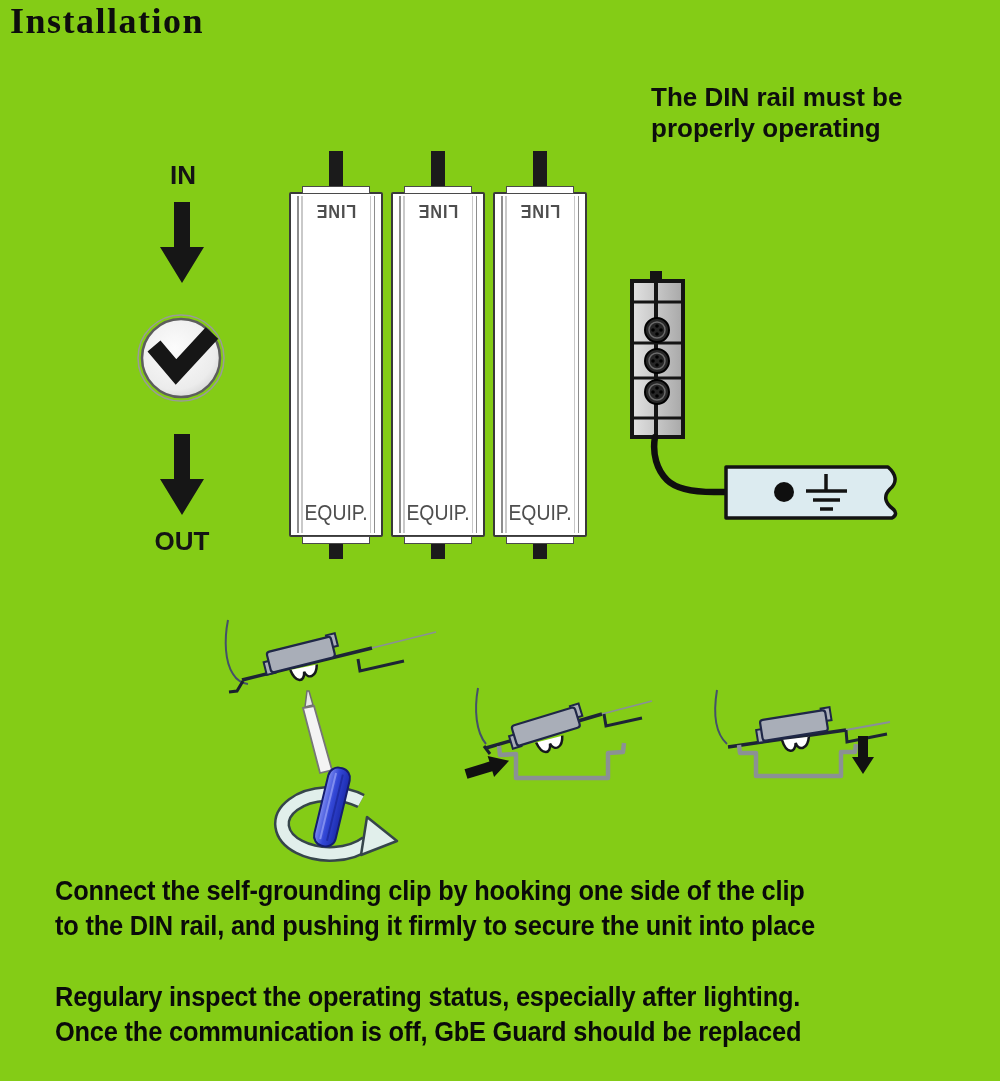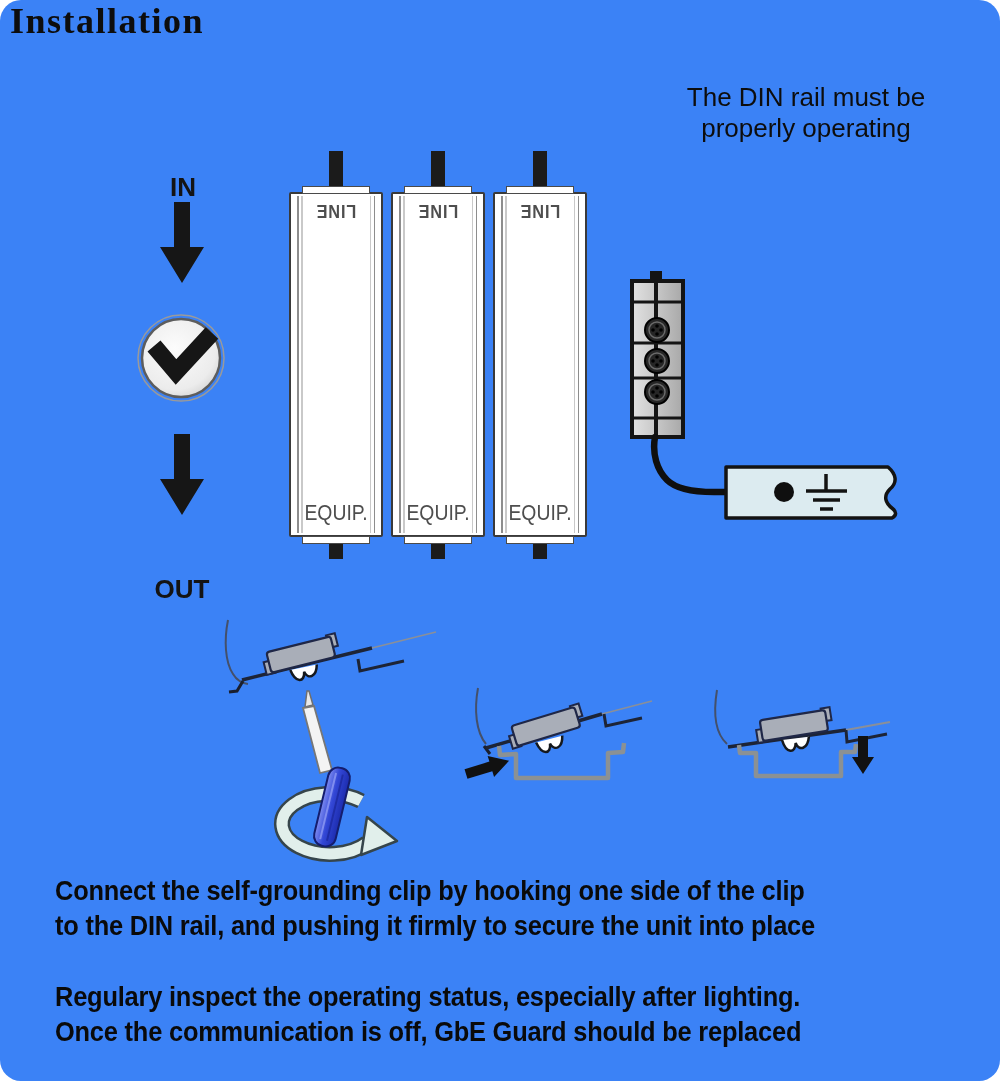--- a/index.html
+++ b/index.html
@@ -1,31 +1,31 @@
 <!DOCTYPE html>
 <html><head>
 <meta charset="utf-8">
 <style>
   html,body{margin:0;padding:0;background:#fff;}
   #canvas{
-    position:relative;width:1000px;height:1081px;background:#3b82f6;
-    font-family:"Liberation Sans",sans-serif;color:#111;overflow:hidden;border-radius:21px;
+    position:relative;width:1000px;height:1081px;background:#84cc16;
+    font-family:"Liberation Sans",sans-serif;color:#111;overflow:hidden;
   }
   .abs{position:absolute;}
   .page-title{
     left:10px;top:0px;font-family:"Liberation Serif",serif;
     font-weight:bold;font-size:36px;letter-spacing:1.5px;color:#0d0d0d;
   }
   .ground-note{
-    left:651px;top:82px;width:310px;font-weight:normal;font-size:26px;
-    line-height:31px;color:#0d0d0d;text-align:center;
+    left:651px;top:82px;width:310px;font-weight:bold;font-size:26px;
+    line-height:31px;color:#0d0d0d;
   }
   .flow-label{font-weight:bold;font-size:26px;color:#141414;}
-  #in-label{left:160px;top:160px;width:46px;text-align:center;margin-top:12px;}
-  #out-label{left:146px;top:526px;width:72px;text-align:center;margin-top:48px;}
+  #in-label{left:160px;top:160px;width:46px;text-align:center;}
+  #out-label{left:146px;top:526px;width:72px;text-align:center;}
 
   
   .unit{
     position:absolute;top:192px;width:94px;height:345px;background:#fff;
     border:2px solid #3a3a3a;border-radius:2px;box-sizing:border-box;
   }
   #unit-0{left:289px;} #unit-1{left:391px;} #unit-2{left:493px;}
   .unit .rail-line{position:absolute;top:2px;bottom:2px;width:1.5px;background:#8d8d8d;}
   .unit .rail-line.l1{left:6px;} .unit .rail-line.l2{left:10px;background:#c9c9c9;}
   .unit .rail-line.r1{right:6px;} .unit .rail-line.r2{right:10px;background:#c9c9c9;}

